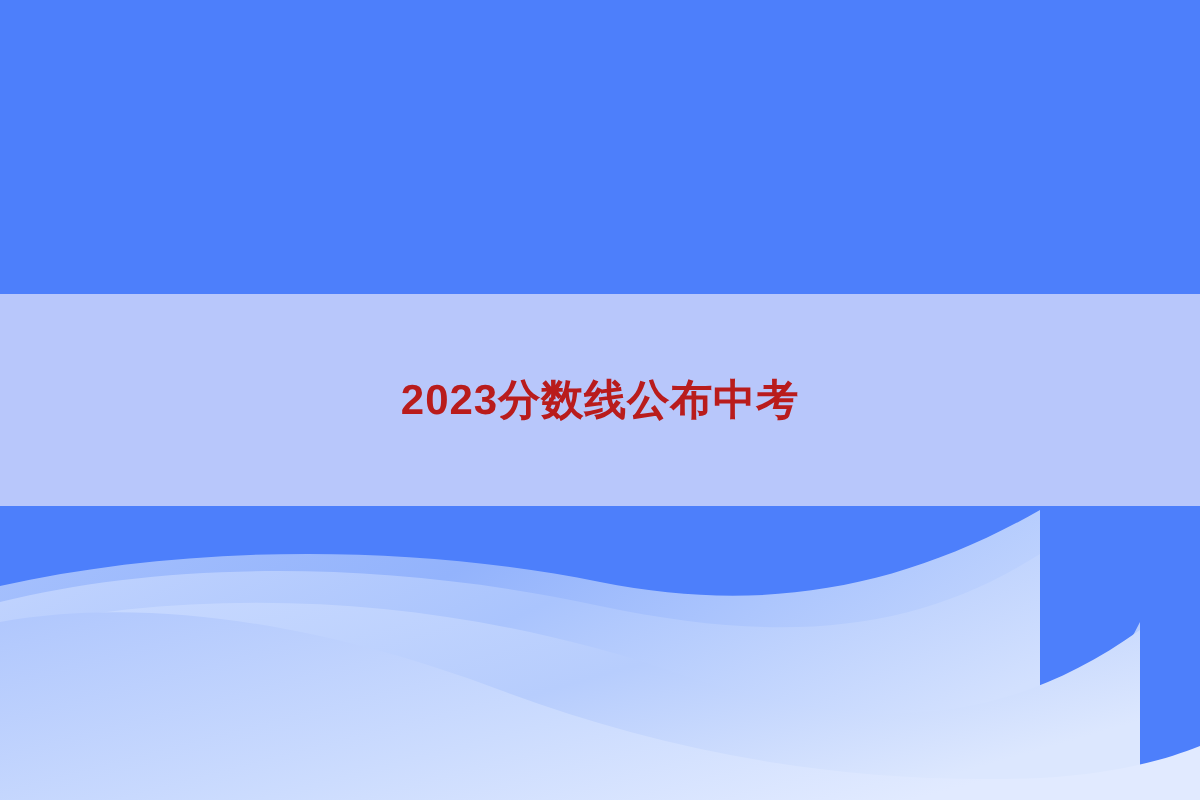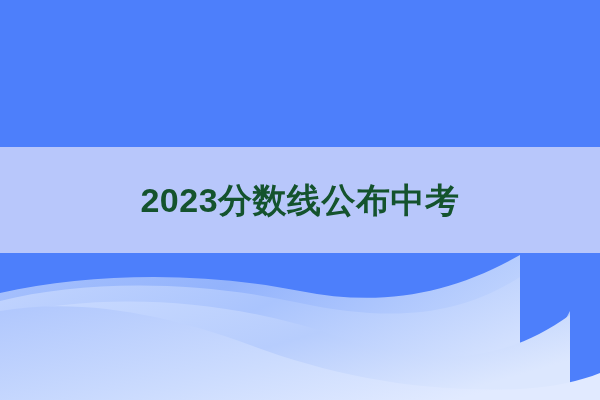--- a/index.html
+++ b/index.html
@@ -37,22 +37,22 @@
     top: 147px;
     width: 600px;
     height: 106px;
     background: #b8c7fb;
     display: flex;
     align-items: center;
     justify-content: center;
   }
 
   .band-title-text {
-    color: #14532d;
-    font-size: 34px;
+    color: #b91c1c;
+    font-size: 21px;
     font-weight: bold;
     letter-spacing: 0.5px;
     line-height: 1;
     white-space: nowrap;
     font-family: "Liberation Sans", "DejaVu Sans", sans-serif;
     user-select: none;
   }
 
   
   .band-wave {

